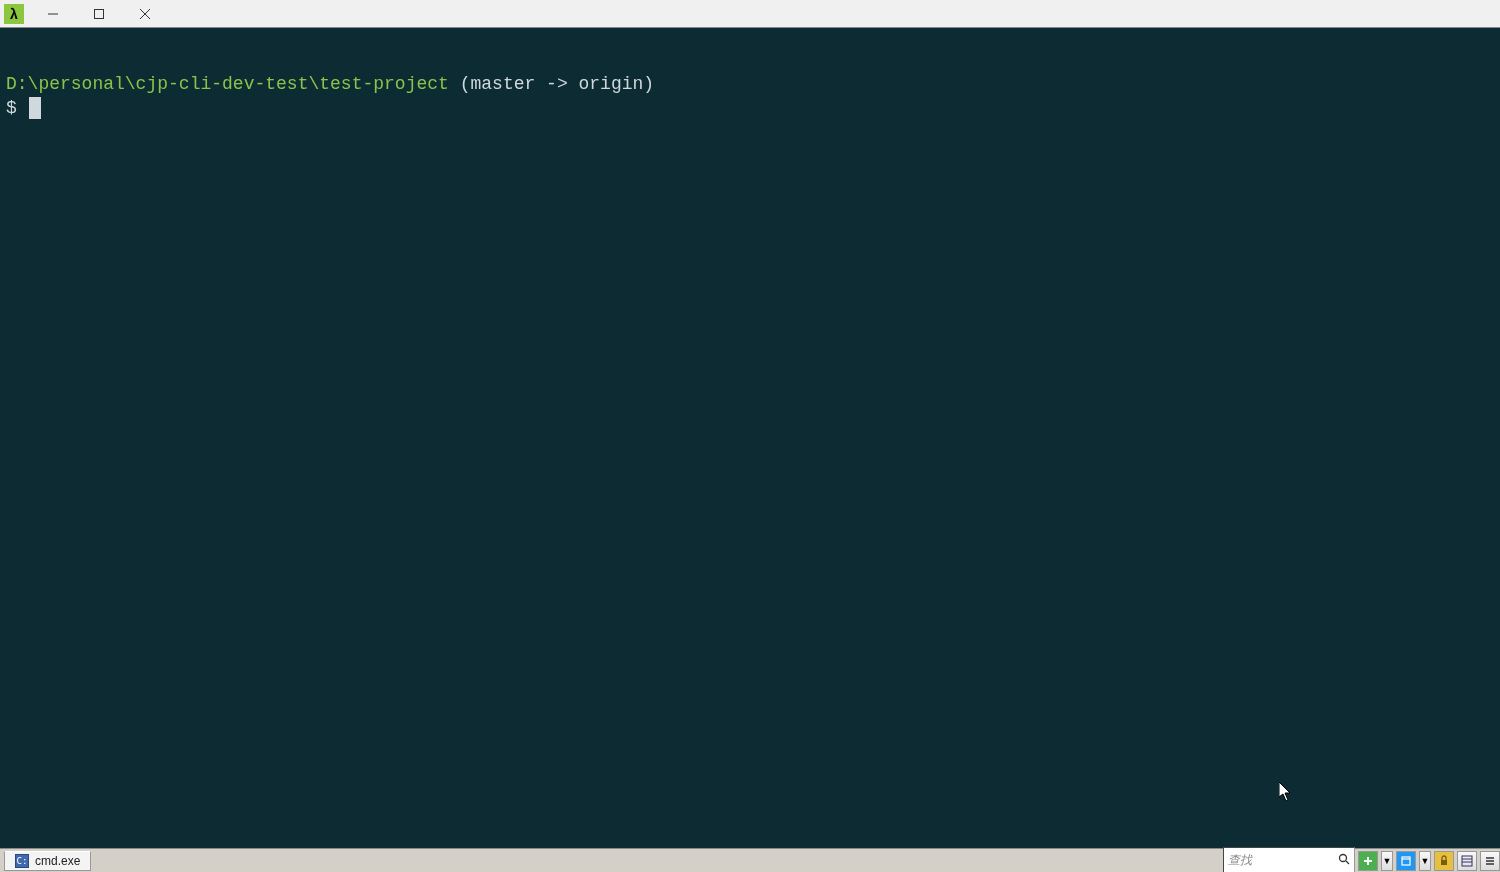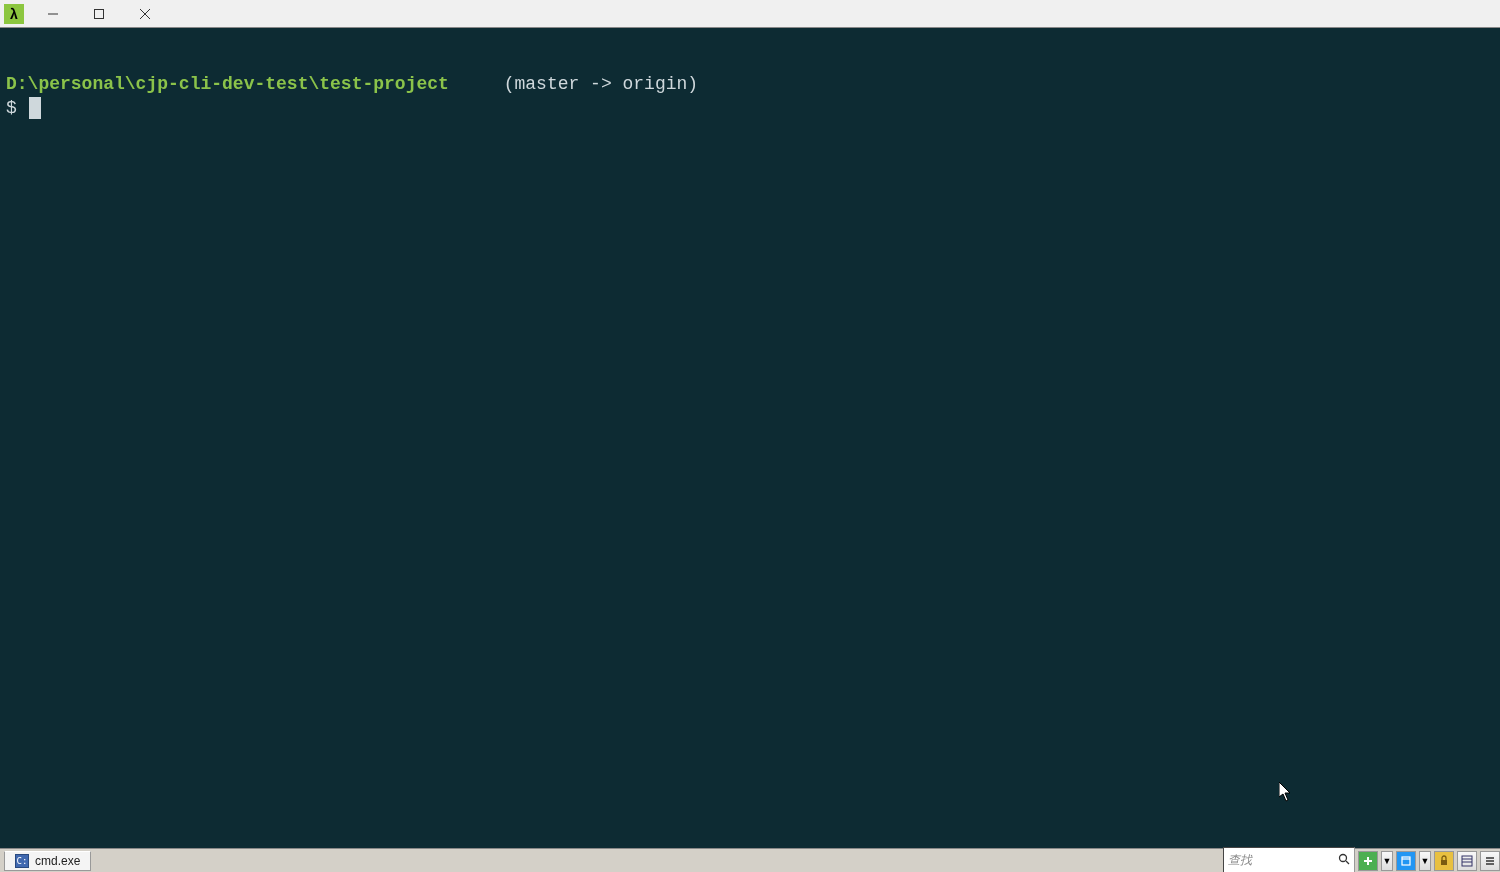--- a/index.html
+++ b/index.html
@@ -38,22 +38,22 @@
 
 
 .terminal {
   position: absolute; top: 28px; left: 0; right: 0;
   bottom: 24px; background: #0d2b33;
   padding: 44px 6px 6px 6px;
   font-size: 18px; line-height: 24px;
   color: #cfd8dc;
   font-family: Consolas, "Courier New", monospace;
 }
-.prompt-path { color: #8bc34a; font-weight: bold; }
-.prompt-branch { color: #cfd8dc; margin-left: 44px; }
+.prompt-path { color: #8bc34a; }
+.prompt-branch { color: #cfd8dc; }
 .prompt-line2 { display: flex; align-items: center; }
 .dollar { color: #cfd8dc; margin-right: 12px; }
 .cursor {
   width: 12px; height: 22px; background: #cfd8dc;
   display: inline-block;
 }
 
 
 .bg-page {
   position: absolute; top: 28px; left: 0; right: 54px; bottom: 24px;

